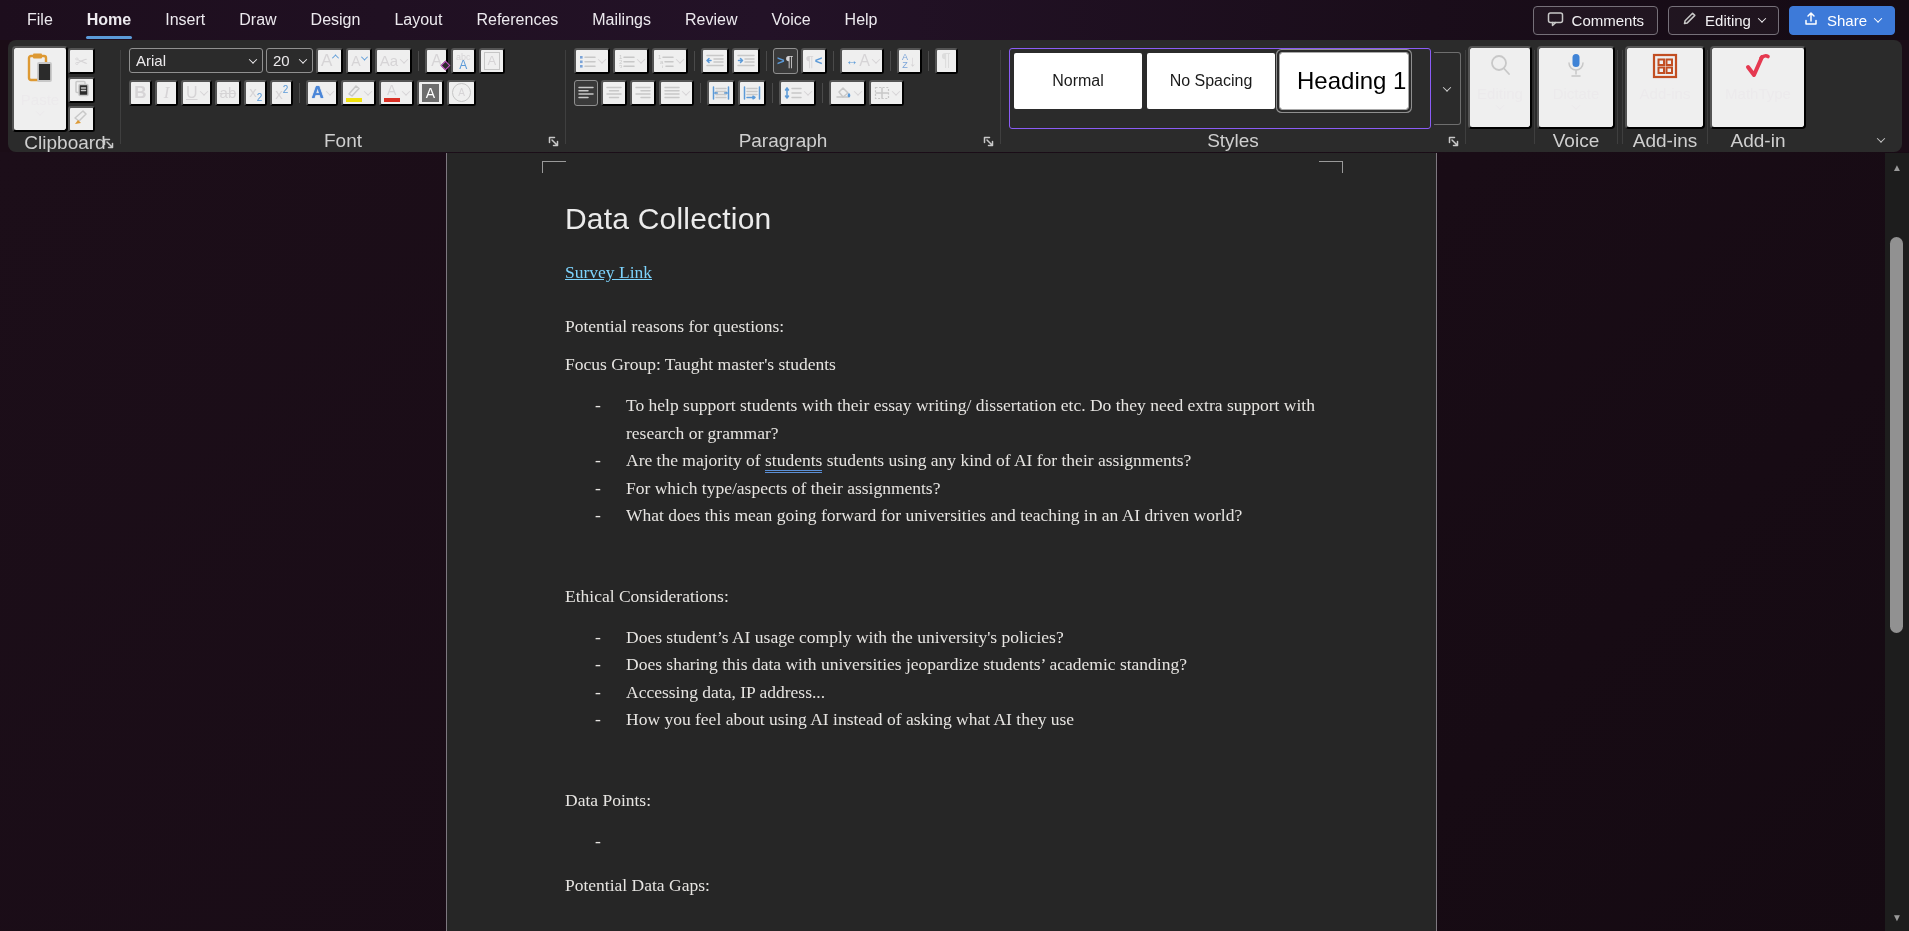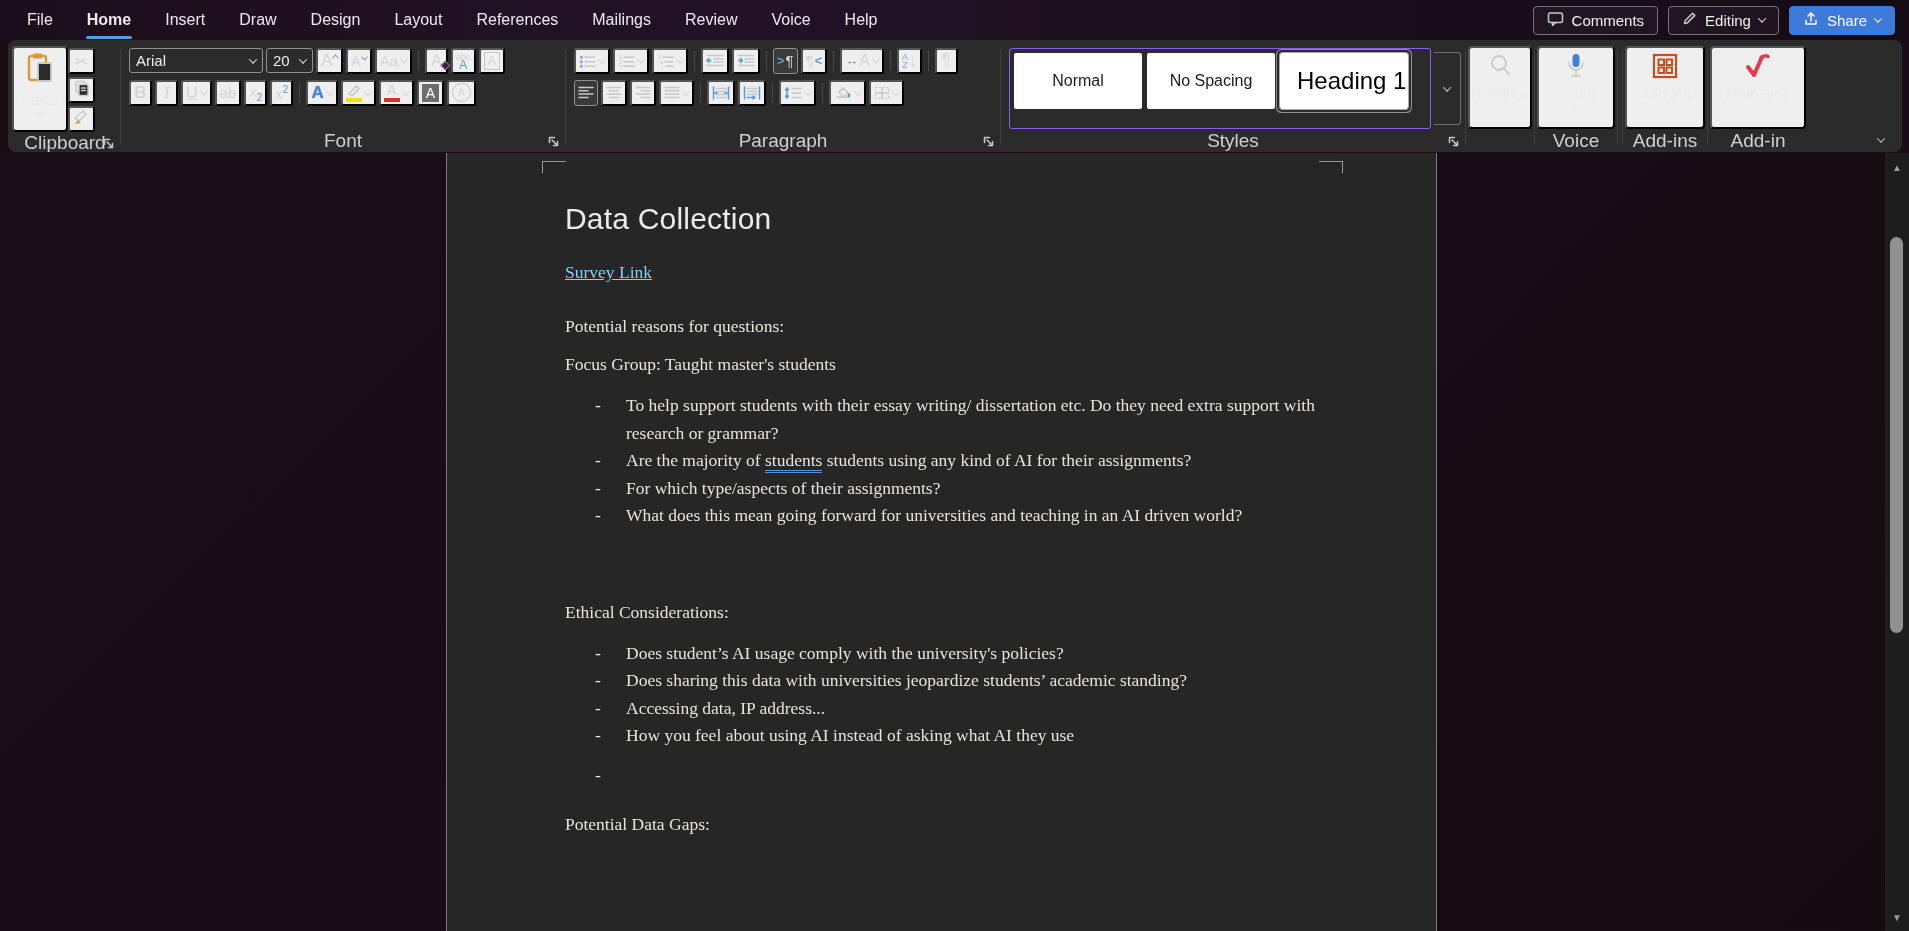--- a/index.html
+++ b/index.html
@@ -102,21 +102,21 @@
     border-left:1px solid #7e7880; border-right:1px solid #7e7880; }
   .crop { position:absolute; top:8px; width:24px; height:12px; }
   .crop-l { left:95px; border-top:1px solid #9a9a9a; border-left:1px solid #9a9a9a; }
   .crop-r { right:93px; border-top:1px solid #9a9a9a; border-right:1px solid #9a9a9a; }
   .doc-content { padding:49px 117px 0 118px; }
   .doc-h1 { font-family:"Liberation Sans",sans-serif; font-weight:400; font-size:30px;
     color:#ebebeb; margin:0 0 26px 0; letter-spacing:0.2px; }
   .doc-link { display:inline-block; font-family:"Liberation Serif",serif; font-size:17.5px;
     color:#7dd3fc; text-decoration:underline; margin:0 0 16px 0; }
   .doc-p { font-family:"Liberation Serif",serif; font-size:17.5px; color:#e6e4e1; margin:17px 0; }
-  .mt-lg { margin-top:72px; }
+  .mt-lg { margin-top:56px; }
   .doc-list { list-style:none; margin:12px 0; padding-left:30px; }
   .doc-list li { position:relative; padding-left:31px; font-family:"Liberation Serif",serif;
     font-size:17.5px; color:#e6e4e1; line-height:27.5px; }
   .doc-list .bullet { position:absolute; left:0; top:0; }
   .gram { border-bottom:3px double #5b8fd6; }
 
   
   .scrollbar { position:absolute; right:0; top:1px; bottom:0; width:24px; background:#1d1d1d; }
   .sb-arrow { position:absolute; left:0; width:24px; text-align:center; color:#9a9a9a;
     font-size:10px; line-height:14px; }
@@ -618,20 +618,21 @@
           <li><span class="bullet">-</span><span>For which type/aspects of their assignments?</span></li>
           <li><span class="bullet">-</span><span>What does this mean going forward for universities and teaching in an AI driven world?</span></li>
         </ul>
         <p class="doc-p mt-lg">Ethical Considerations:</p>
         <ul class="doc-list">
           <li><span class="bullet">-</span><span>Does student’s AI usage comply with the university's policies?</span></li>
           <li><span class="bullet">-</span><span>Does sharing this data with universities jeopardize students’ academic standing?</span></li>
           <li><span class="bullet">-</span><span>Accessing data, IP address...</span></li>
           <li><span class="bullet">-</span><span>How you feel about using AI instead of asking what AI they use</span></li>
         </ul>
+        <p class="doc-p mt-lg">Data Points:</p>
         <ul class="doc-list">
           <li>
               <span class="bullet">-</span>
             </li>
         </ul>
         <p class="doc-p" style="margin-top:64px">Potential Data Gaps:</p>
       </div>
     </div>
     <div class="scrollbar">
       <div class="sb-arrow sb-up">▲</div>

